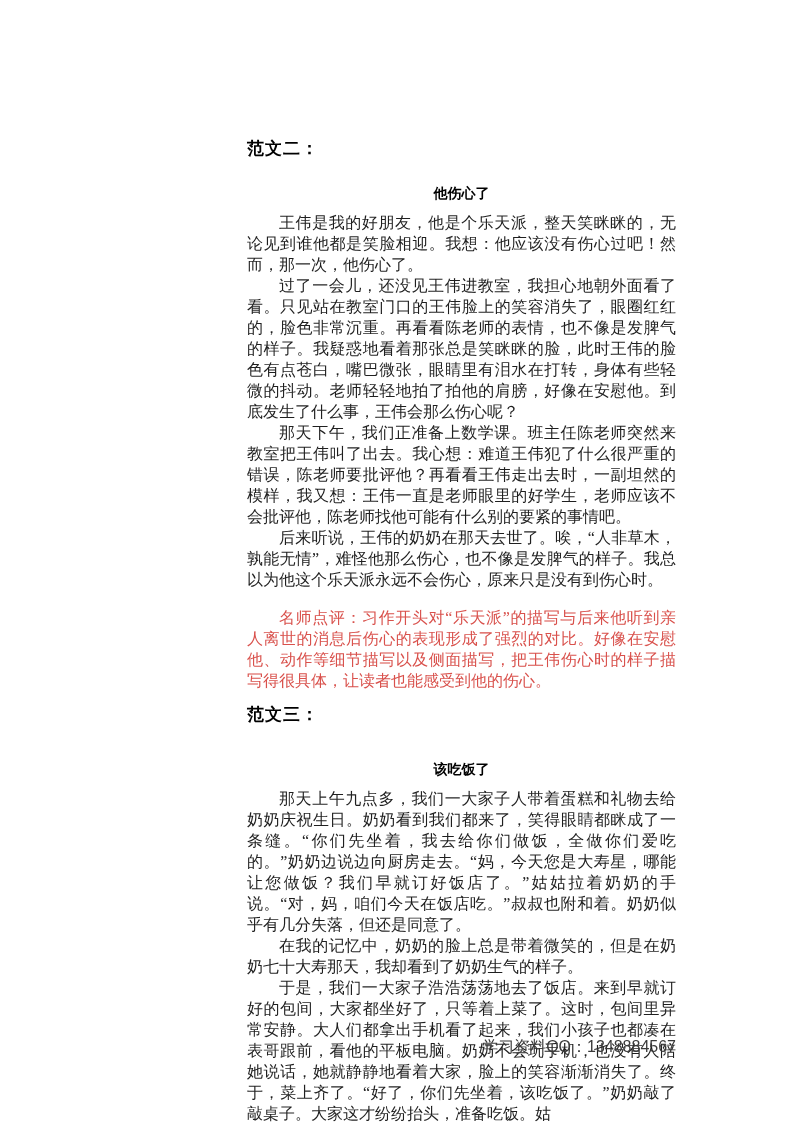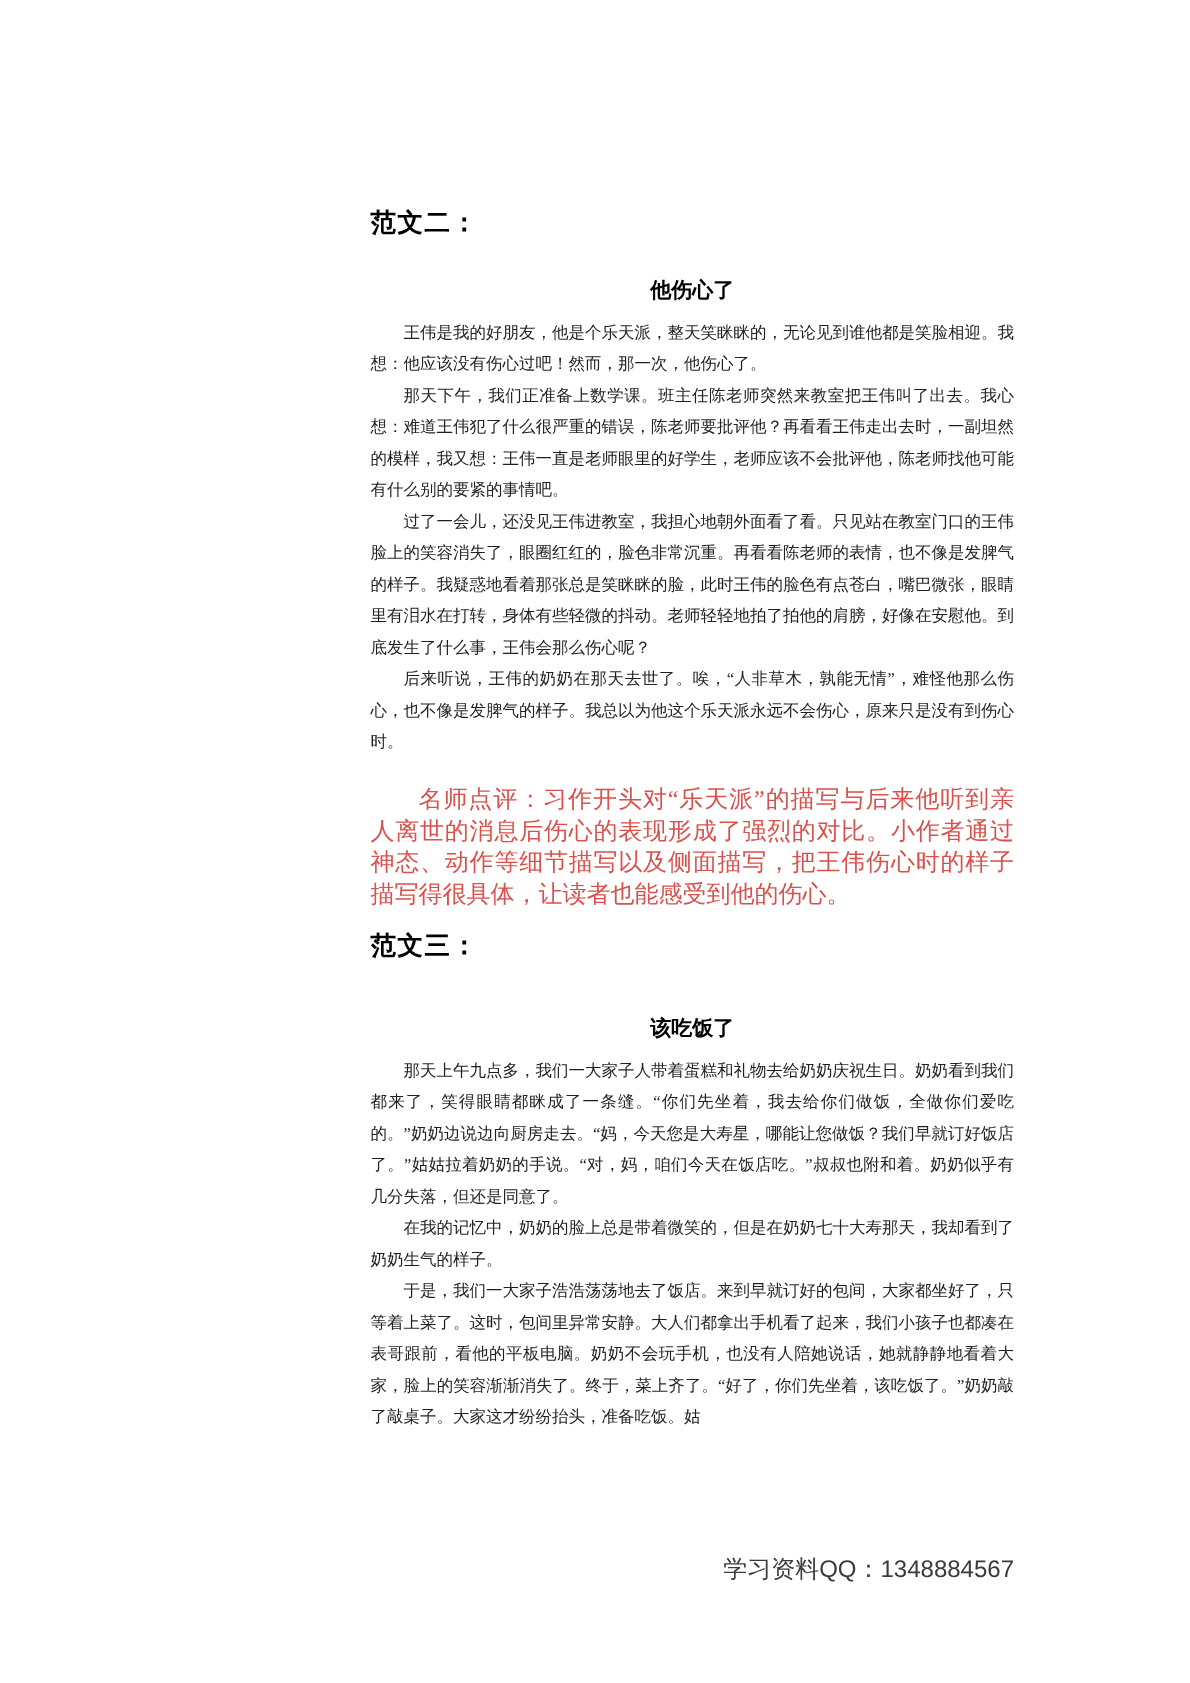--- a/index.html
+++ b/index.html
@@ -47,21 +47,21 @@
     text-align: center;
     margin: 26px 0 9px 0;
   }
   .sec-3 .essay-title {
     margin-top: 36px;
   }
   .sec-3 .section-heading {
     margin-top: 15px;
   }
   .body-para {
-    font-size: 11px;
+    font-size: 16px;
     line-height: 21px;
     text-align: justify;
     text-justify: inter-ideograph;
     text-indent: 2em;
     margin: 0;
     color: #1f1f1f;
   }
   .comment-para {
     font-size: 16px;
     line-height: 21px;
@@ -85,24 +85,24 @@
 </head>
 <body>
 
 <div class="page">
   <div class="content">
 
     <section class="sec-2">
       <h2 class="section-heading">范文二：</h2>
       <h1 class="essay-title">他伤心了</h1>
       <p class="body-para">王伟是我的好朋友，他是个乐天派，整天笑眯眯的，无论见到谁他都是笑脸相迎。我想：他应该没有伤心过吧！然而，那一次，他伤心了。</p>
+      <p class="body-para">过了一会儿，还没见王伟进教室，我担心地朝外面看了看。只见站在教室门口的王伟脸上的笑容消失了，眼圈红红的，脸色非常沉重。再看看陈老师的表情，也不像是发脾气的样子。我疑惑地看着那张总是笑眯眯的脸，此时王伟的脸色有点苍白，嘴巴微张，眼睛里有泪水在打转，身体有些轻微的抖动。老师轻轻地拍了拍他的肩膀，好像在安慰他。到底发生了什么事，王伟会那么伤心呢？</p>
       <p class="body-para">那天下午，我们正准备上数学课。班主任陈老师突然来教室把王伟叫了出去。我心想：难道王伟犯了什么很严重的错误，陈老师要批评他？再看看王伟走出去时，一副坦然的模样，我又想：王伟一直是老师眼里的好学生，老师应该不会批评他，陈老师找他可能有什么别的要紧的事情吧。</p>
-      <p class="body-para">过了一会儿，还没见王伟进教室，我担心地朝外面看了看。只见站在教室门口的王伟脸上的笑容消失了，眼圈红红的，脸色非常沉重。再看看陈老师的表情，也不像是发脾气的样子。我疑惑地看着那张总是笑眯眯的脸，此时王伟的脸色有点苍白，嘴巴微张，眼睛里有泪水在打转，身体有些轻微的抖动。老师轻轻地拍了拍他的肩膀，好像在安慰他。到底发生了什么事，王伟会那么伤心呢？</p>
       <p class="body-para">后来听说，王伟的奶奶在那天去世了。唉，“人非草木，孰能无情”，难怪他那么伤心，也不像是发脾气的样子。我总以为他这个乐天派永远不会伤心，原来只是没有到伤心时。</p>
-      <p class="comment-para">名师点评：习作开头对“乐天派”的描写与后来他听到亲人离世的消息后伤心的表现形成了强烈的对比。小作者通过神态、动作等细节描写以及侧面描写，把王伟伤心时的样子描写得很具体，让读者也能感受到他的伤心。</p>
+      <p class="comment-para">名师点评：习作开头对“乐天派”的描写与后来他听到亲人离世的消息后伤心的表现形成了强烈的对比。好像在安慰他、动作等细节描写以及侧面描写，把王伟伤心时的样子描写得很具体，让读者也能感受到他的伤心。</p>
     </section>
 
     <section class="sec-3">
       <h2 class="section-heading">范文三：</h2>
       <h1 class="essay-title">该吃饭了</h1>
       <p class="body-para">那天上午九点多，我们一大家子人带着蛋糕和礼物去给奶奶庆祝生日。奶奶看到我们都来了，笑得眼睛都眯成了一条缝。“你们先坐着，我去给你们做饭，全做你们爱吃的。”奶奶边说边向厨房走去。“妈，今天您是大寿星，哪能让您做饭？我们早就订好饭店了。”姑姑拉着奶奶的手说。“对，妈，咱们今天在饭店吃。”叔叔也附和着。奶奶似乎有几分失落，但还是同意了。</p>
       <p class="body-para">在我的记忆中，奶奶的脸上总是带着微笑的，但是在奶奶七十大寿那天，我却看到了奶奶生气的样子。</p>
       <p class="body-para">于是，我们一大家子浩浩荡荡地去了饭店。来到早就订好的包间，大家都坐好了，只等着上菜了。这时，包间里异常安静。大人们都拿出手机看了起来，我们小孩子也都凑在表哥跟前，看他的平板电脑。奶奶不会玩手机，也没有人陪她说话，她就静静地看着大家，脸上的笑容渐渐消失了。终于，菜上齐了。“好了，你们先坐着，该吃饭了。”奶奶敲了敲桌子。大家这才纷纷抬头，准备吃饭。姑</p>
     </section>
 

